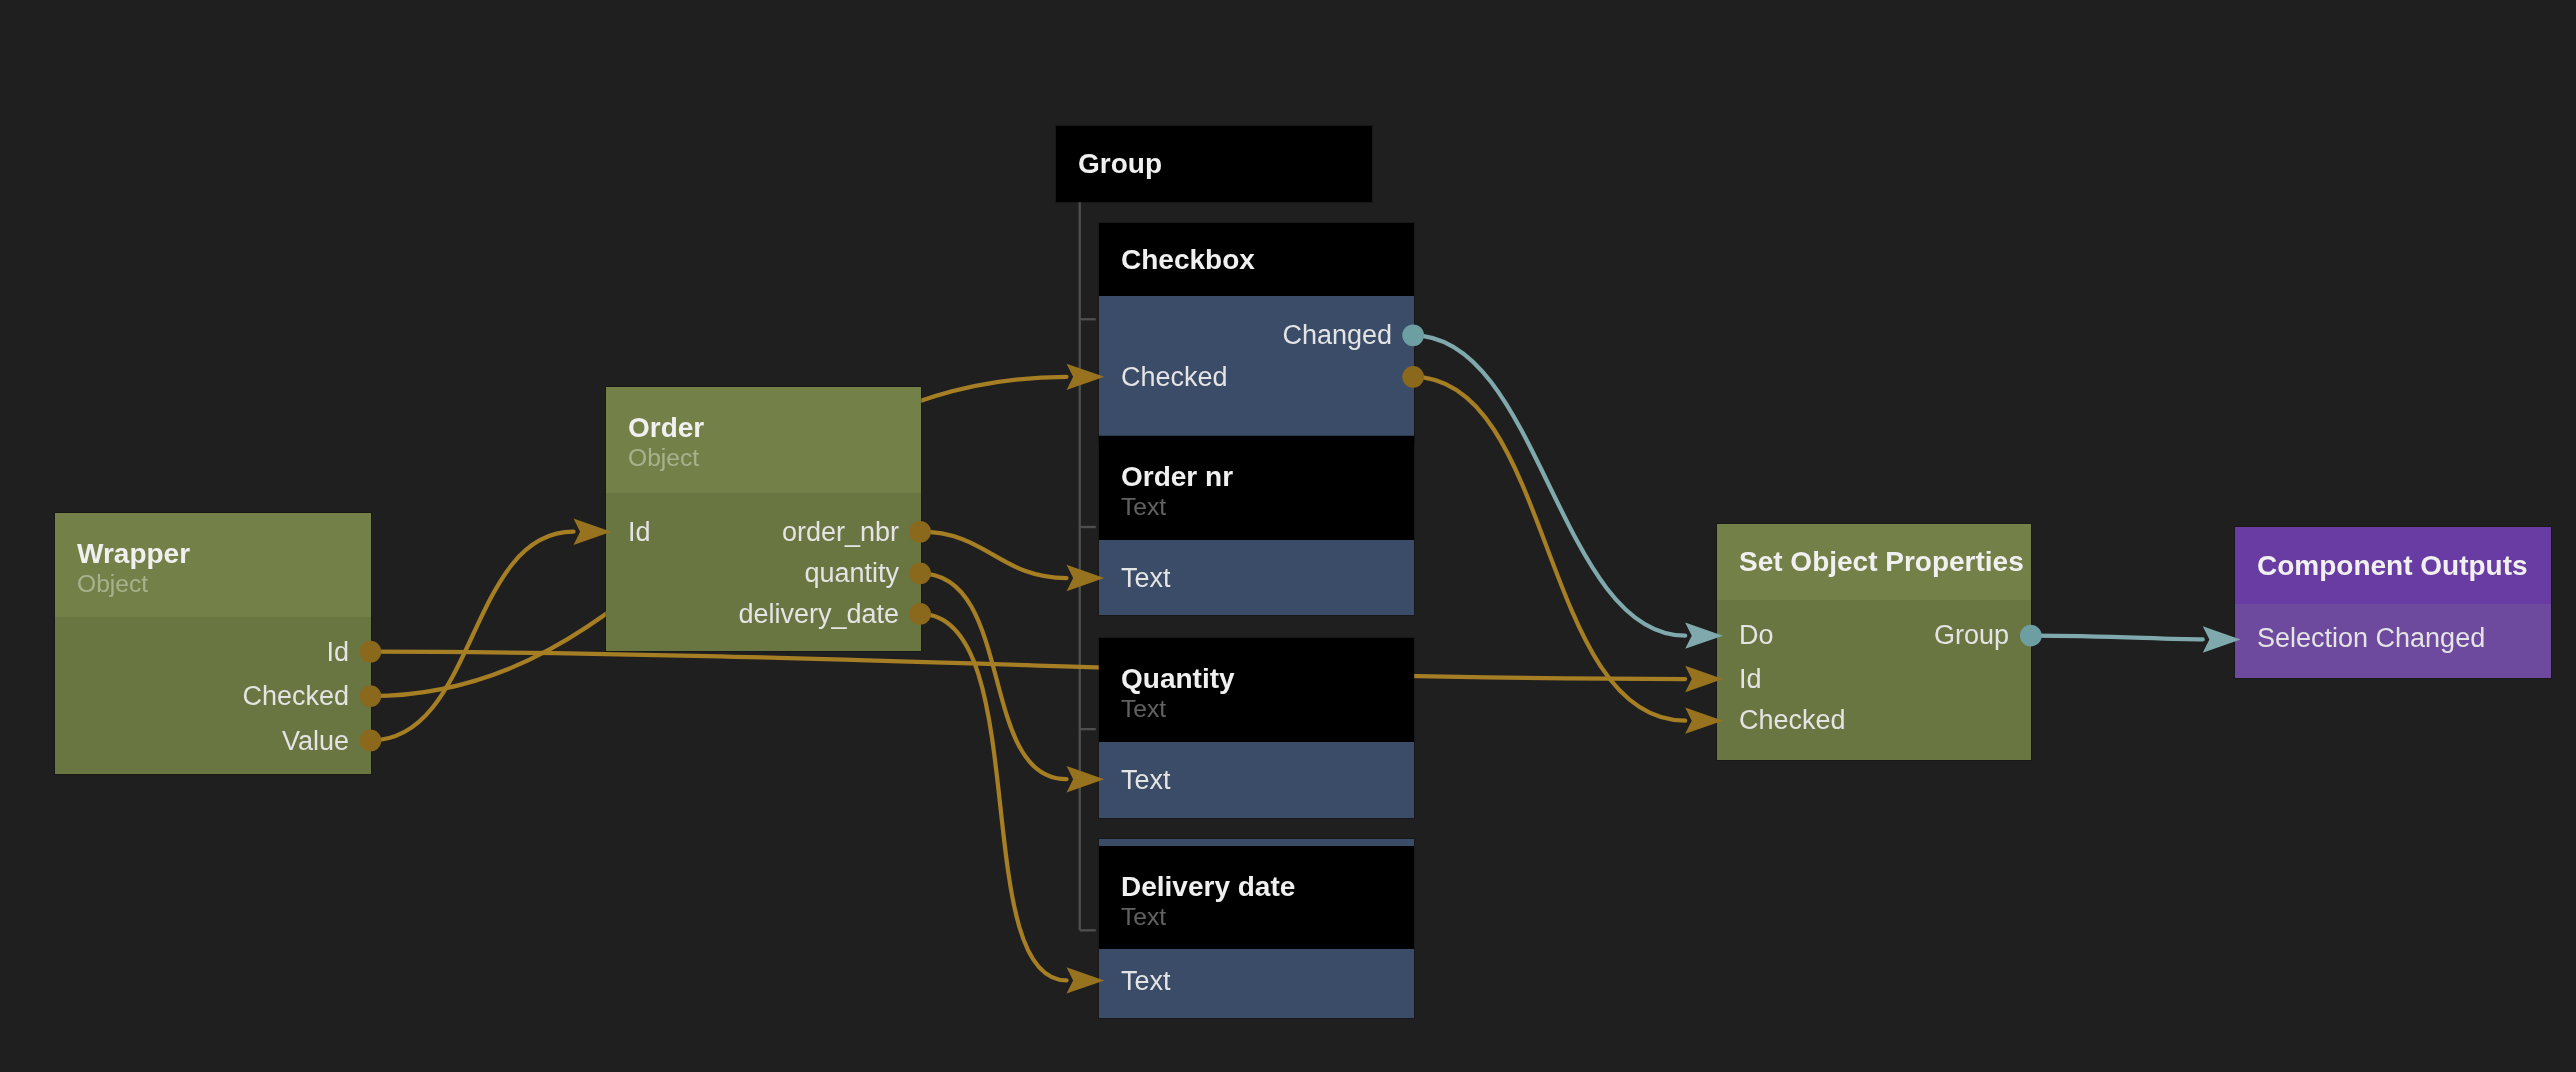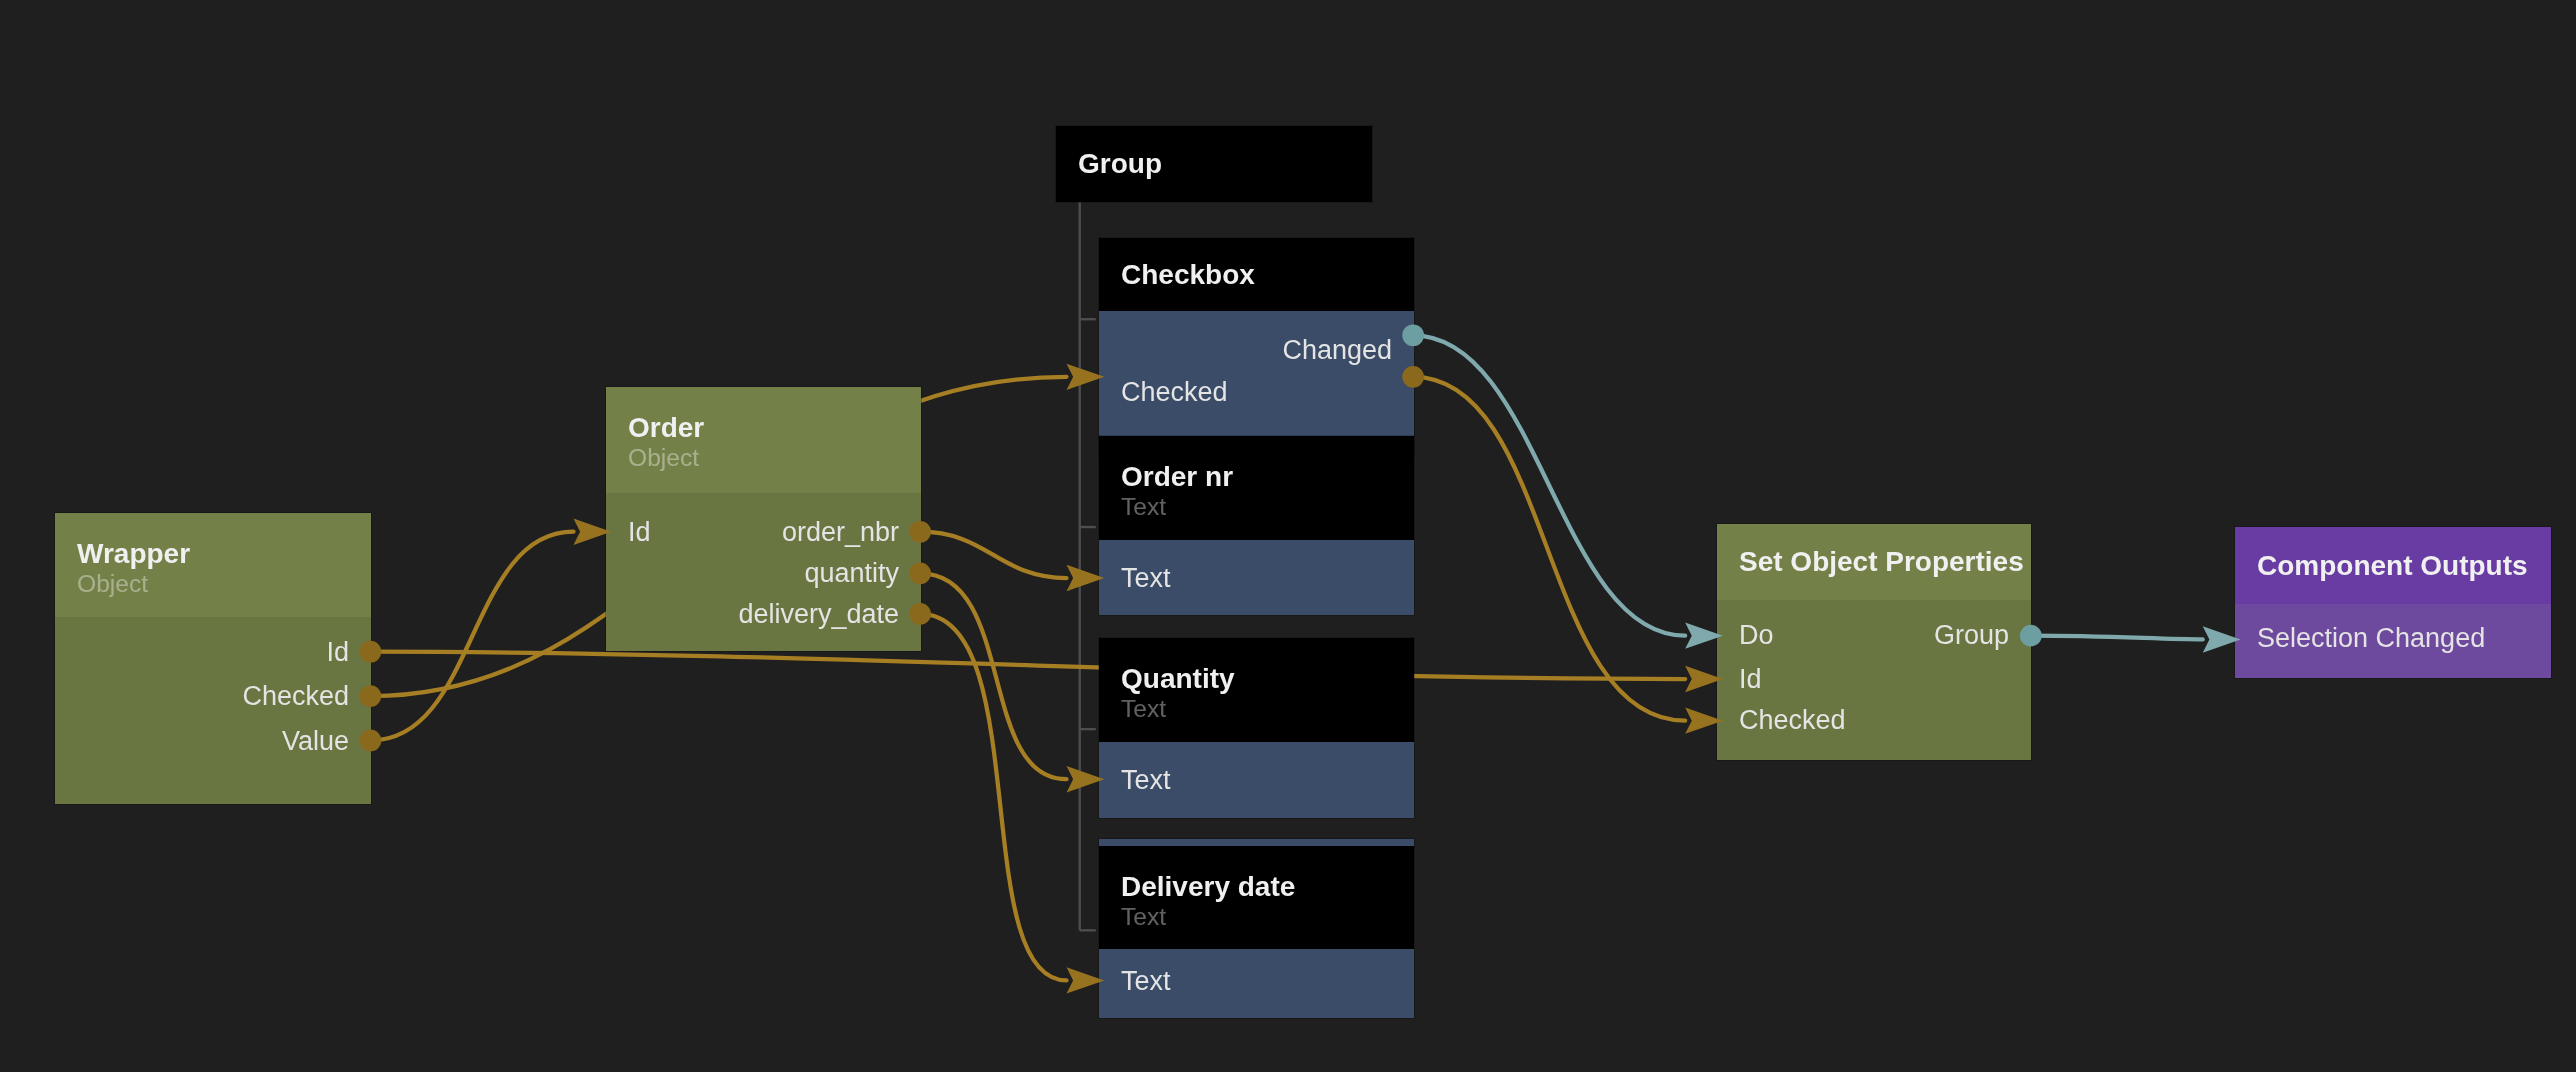--- a/index.html
+++ b/index.html
@@ -26,27 +26,27 @@
        font-size:27px;color:#E4E4E4;display:flex;white-space:nowrap;}
   .row .l{margin-right:auto;}
   .row .r{margin-left:auto;}
 
   
   .green{background:#6A7641;}  .green .hdr{background:#738047;}
   .blue{background:#3B4C68;}   .blue .hdr{background:#000000;}
   .purple{background:#6D4A9D;} .purple .hdr{background:#693CA3;}
 
   
-  #n-wrapper  {left:55px;  top:513px; width:316px; height:291px;}
+  #n-wrapper  {left:55px;  top:513px; width:316px; height:261px;}
   #n-wrapper .hdr{height:104px;}
   #n-order    {left:606px; top:387px; width:315px; height:264px;padding-left:14px;}
   #n-order .hdr{height:106px;}
   #n-group    {left:1056px;top:126px; width:316px; height:76px;}
   #n-group .hdr{height:76px;position:relative;}
-  #n-checkbox {left:1099px;top:238px; width:315px; height:219px;padding-left:36px;}
+  #n-checkbox {left:1099px;top:223px; width:315px; height:219px;padding-left:36px;}
   #n-checkbox .hdr{height:73px;}
   #n-ordernr  {left:1099px;top:436px; width:315px; height:179px;padding-left:13px;}
   #n-ordernr .hdr{height:104px;}
   #n-quantity {left:1099px;top:638px; width:315px; height:180px;}
   #n-quantity .hdr{height:104px;}
   #n-delivery {left:1099px;top:839px; width:315px; height:179px;}
   #n-delivery .hdr{height:103px;margin-top:7px;}
   #n-sop      {left:1717px;top:524px; width:314px; height:236px;}
   #n-sop .hdr{height:76px;}
   #n-co       {left:2235px;top:527px; width:316px; height:151px;}

